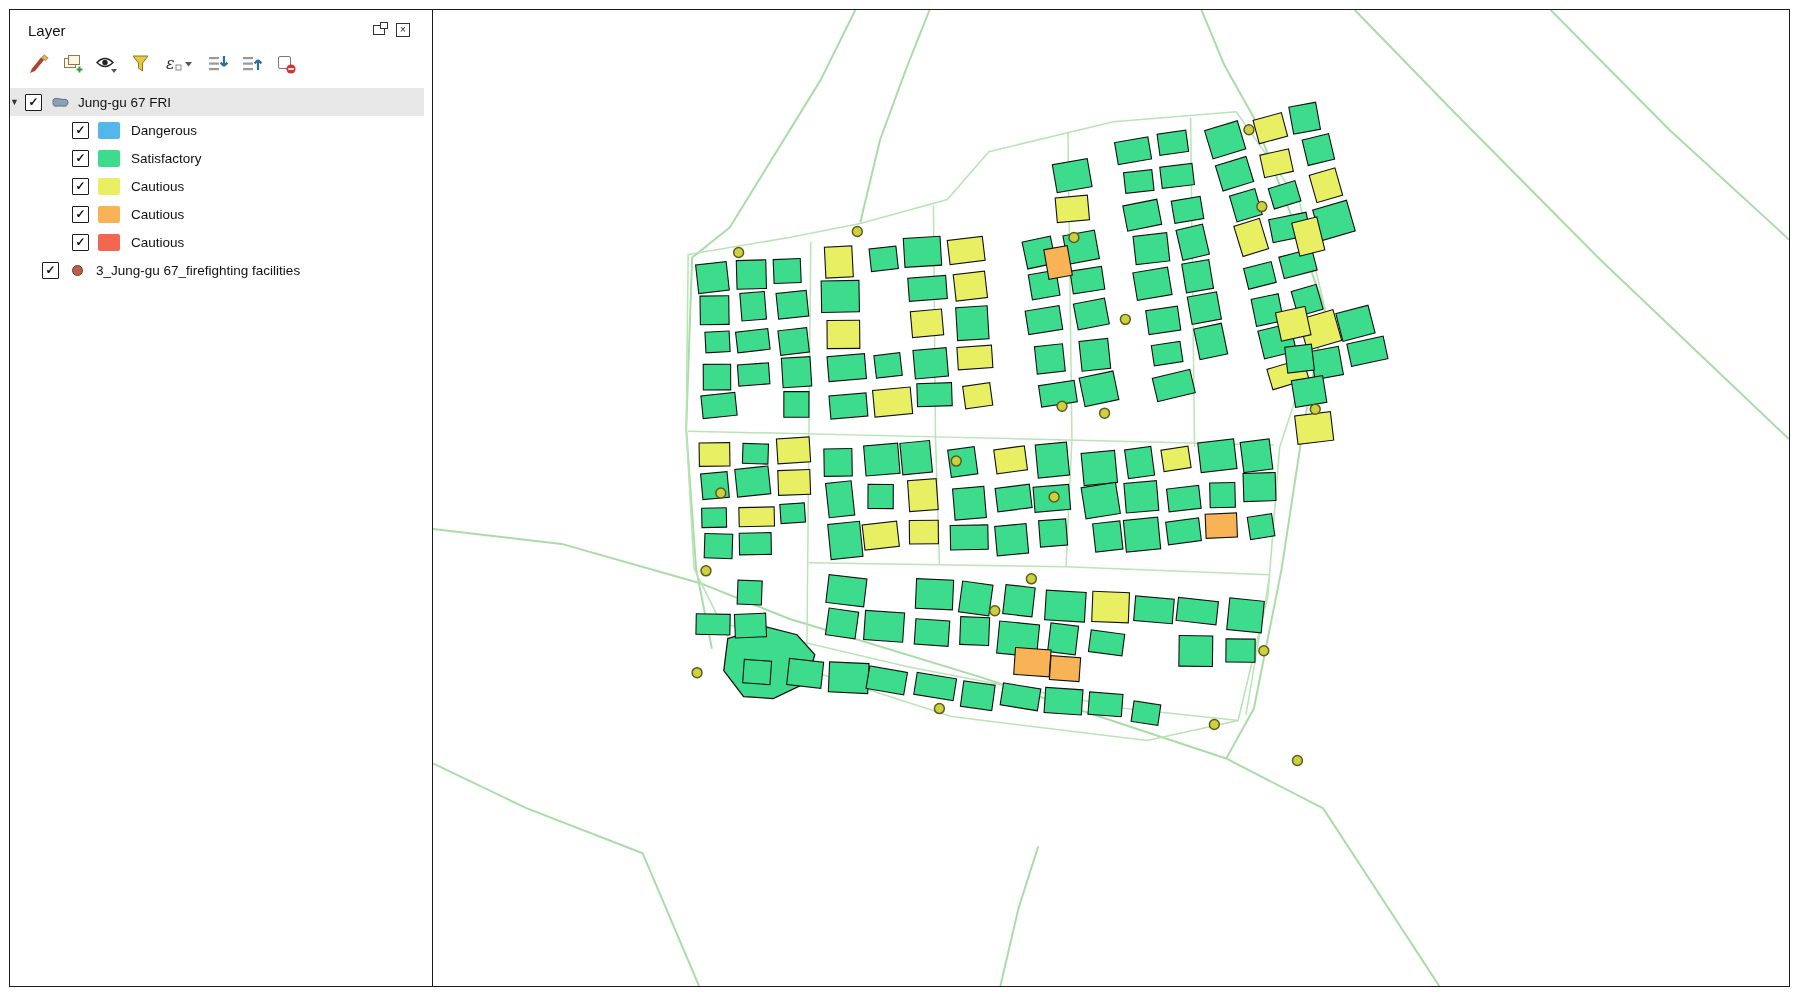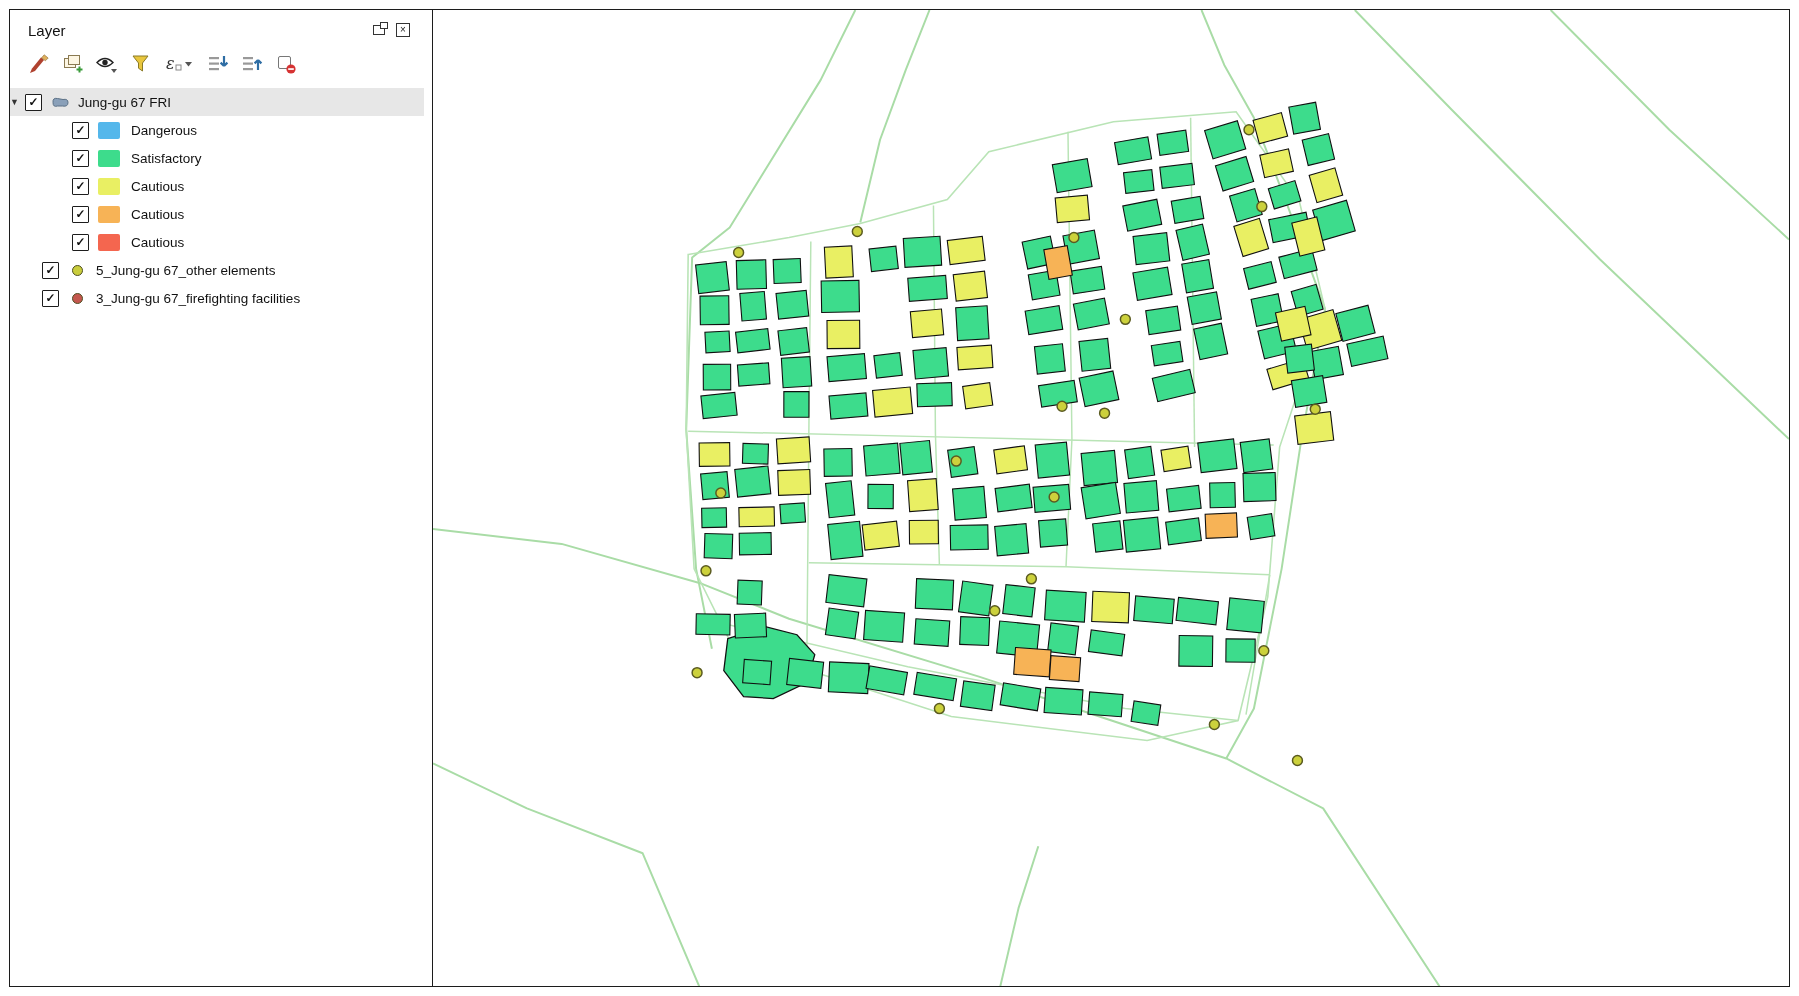--- a/index.html
+++ b/index.html
@@ -146,27 +146,20 @@
         <span class="cbx"></span>
         <span class="swatch" style="background-color: rgb(247, 179, 86);"></span>
         <span class="lbl">Cautious</span>
       </div>
       <div class="row legend">
         <span class="cbx"></span>
         <span class="swatch" style="background-color: rgb(244, 102, 79);"></span>
         <span class="lbl">Cautious</span>
       </div>
 
-      <div class="row layer">
-        <span class="cbx"></span>
-        <span class="sym">
-            <span class="sym-dot" style="background-color: rgb(201, 205, 60);"></span>
-          </span>
-        <span class="lbl">5_Jung-gu 67_other elements</span>
-      </div>
       <div class="row layer">
         <span class="cbx"></span>
         <span class="sym">
             <span class="sym-dot" style="background-color: rgb(196, 87, 78);"></span>
           </span>
         <span class="lbl">3_Jung-gu 67_firefighting facilities</span>
       </div>
 
     </div>
   </div>

